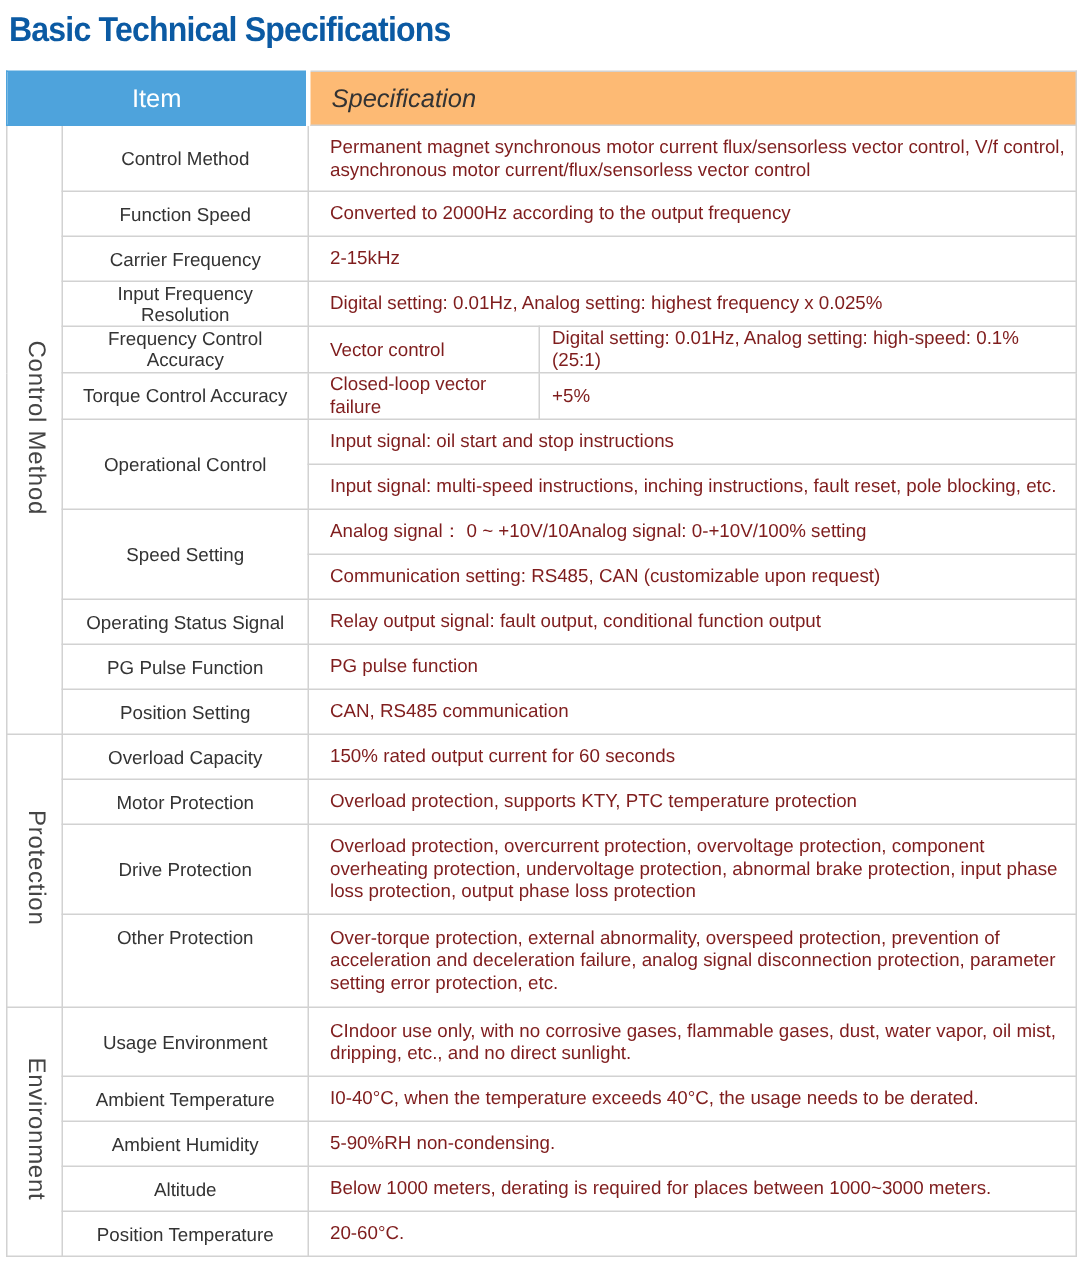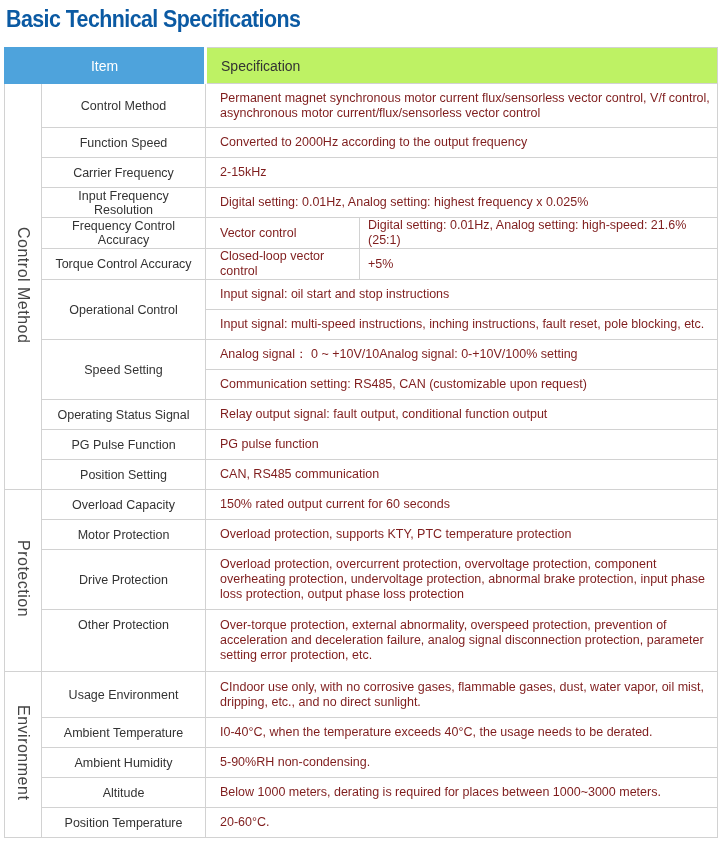--- a/index.html
+++ b/index.html
@@ -5,24 +5,24 @@
   html, body { margin:0; padding:0; background:#ffffff; }
   body { width:722px; height:849px; position:relative; overflow:hidden;
          font-family:"Liberation Sans", sans-serif; color:#333333; }
   .title { position:absolute; left:6px; top:6px; margin:0;
            font-family:"Liberation Sans", sans-serif; font-weight:bold;
            font-size:23px; color:#0b5aa3; letter-spacing:-0.6px;
            transform:scaleX(0.93); transform-origin:left top; }
   table { position:absolute; left:4px; top:47px; width:714px;
           border-collapse:collapse; table-layout:fixed; font-size:12.5px; }
   td, th { border:1px solid #d2d2d2; padding:0 6px; vertical-align:middle; }
-  th { height:35px; font-weight:normal; font-size:14px; }
+  th { height:35px; font-weight:normal; font-size:17px; }
   th.h-item { background:#4ea3dc; color:#ffffff; text-align:center; border-color:#4ea3dc; }
-  th.h-spec { background:#bef264; color:#333333; text-align:left; padding-left:14px;
-              border-left:3px solid #ffffff; }
+  th.h-spec { background:#fdba74; color:#333333; text-align:left; padding-left:14px;
+              border-left:3px solid #ffffff;font-style:italic; }
   td.group { text-align:center; padding:0; }
   td.group span { display:inline-block; writing-mode:vertical-rl;
                   font-size:16px; color:#444444; letter-spacing:0.5px; }
   td.item { text-align:center; color:#333333; }
   td.spec { text-align:left; padding-left:14px; color:#7f1d1d; line-height:15px; }
   td.spec.center { text-align:left; }
   td.spec.sub { padding-left:8px; }
 </style>
 </head>
 <body>
@@ -57,25 +57,25 @@
       <td class="item">Carrier Frequency</td>
       <td class="spec" colspan="2">2-15kHz</td>
     </tr>
     <tr style="height:30px">
       <td class="item">Input Frequency Resolution</td>
       <td class="spec" colspan="2">Digital setting: 0.01Hz, Analog setting: highest frequency x 0.025%</td>
     </tr>
     <tr style="height:30px">
       <td class="item">Frequency Control Accuracy</td>
       <td class="spec">Vector control</td>
-      <td class="spec sub">Digital setting: 0.01Hz, Analog setting: high-speed: 21.6% (25:1)</td>
+      <td class="spec sub">Digital setting: 0.01Hz, Analog setting: high-speed: 0.1% (25:1)</td>
     </tr>
     <tr style="height:30px">
       <td class="item">Torque Control Accuracy</td>
-      <td class="spec">Closed-loop vector control</td>
+      <td class="spec">Closed-loop vector failure</td>
       <td class="spec sub">+5%</td>
     </tr>
     <tr style="height:30px">
       <td class="item" rowspan="2">Operational Control</td>
       <td class="spec" colspan="2">Input signal: oil start and stop instructions</td>
     </tr>
     <tr style="height:30px">
       <td class="spec" colspan="2">Input signal: multi-speed instructions, inching instructions, fault reset, pole blocking, etc.</td>
     </tr>
     <tr style="height:30px">

